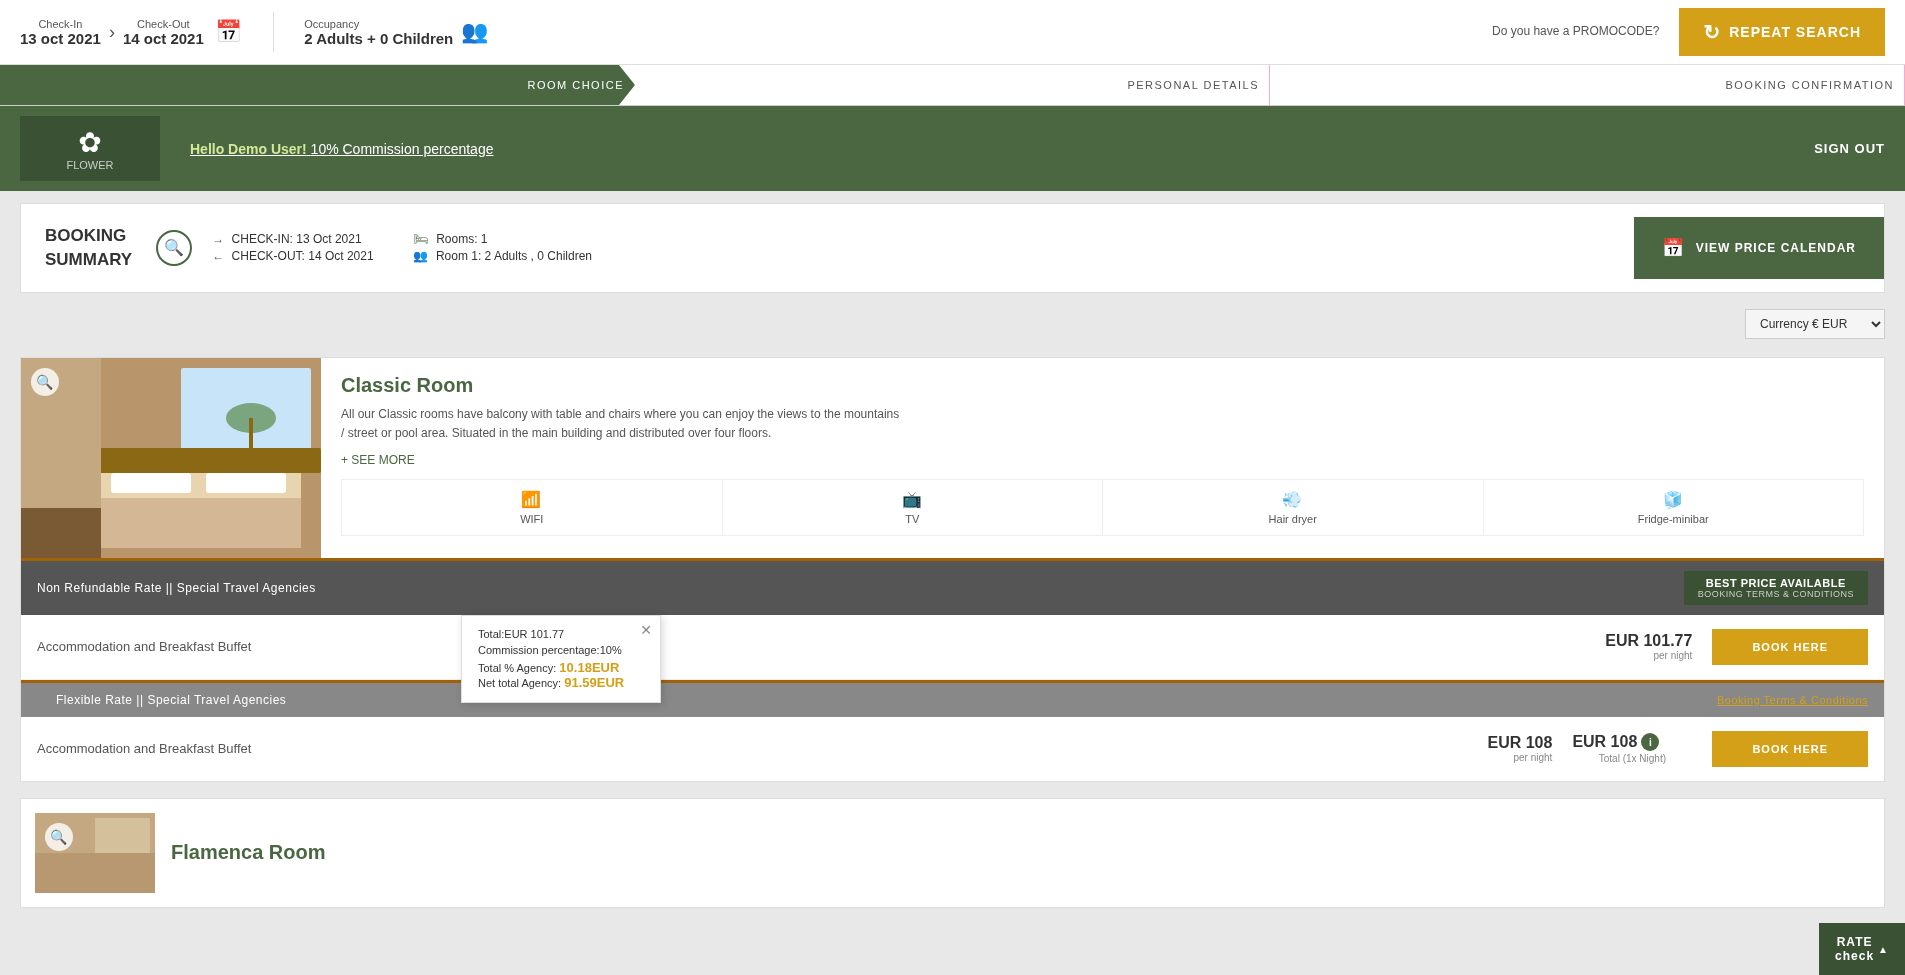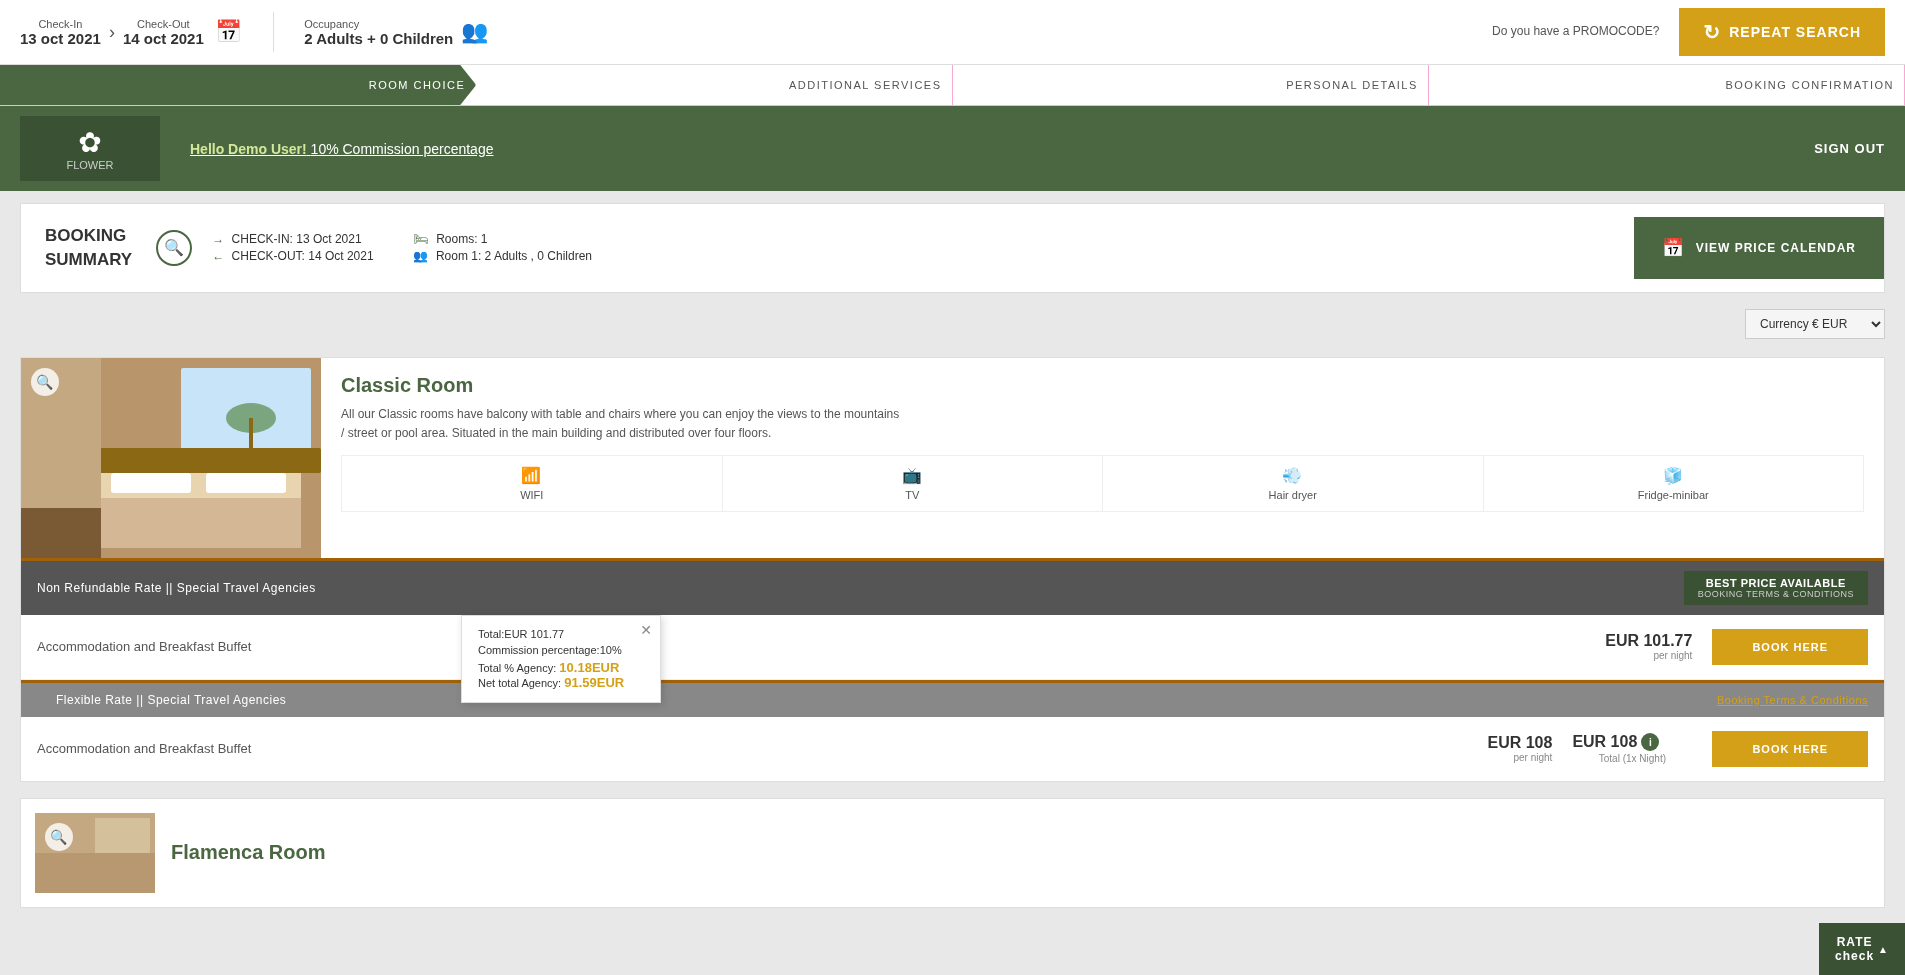--- a/index.html
+++ b/index.html
@@ -299,23 +299,20 @@
     <span class="repeat-icon">↻</span>
     <span>REPEAT SEARCH</span>
   </button>
 </div>
 
 <div class="progress-bar">
   <div class="progress-step active">
     <span>ROOM CHOICE</span>
   </div>
   <div class="progress-step">
-    <span>ADDITIONAL SERVICES</span>
-  </div>
-  <div class="progress-step">
     <span>PERSONAL DETAILS</span>
   </div>
   <div class="progress-step">
     <span>BOOKING CONFIRMATION</span>
   </div>
 </div>
 
 <div class="hotel-header">
   <div class="hotel-logo-area">
     <div class="hotel-logo">
@@ -401,20 +398,21 @@
 
           <rect x="0" y="0" width="80" height="200" fill="#c4a882"></rect>
 
           <rect x="0" y="150" width="80" height="50" fill="#7a5a35"></rect>
         </svg>
       </div>
 
       <div class="room-info">
         <div class="room-name">Classic Room</div>
         <div class="room-desc">All our Classic rooms have balcony with table and chairs where you can enjoy the views to the mountains / street or pool area. Situated in the main building and distributed over four floors.</div>
+        <div class="see-more">+ SEE MORE</div>
         <div class="amenities">
           <div class="amenity">
             <span class="amenity-icon">📶</span>
             <span>WIFI</span>
           </div>
           <div class="amenity">
             <span class="amenity-icon">📺</span>
             <span>TV</span>
           </div>
           <div class="amenity">

